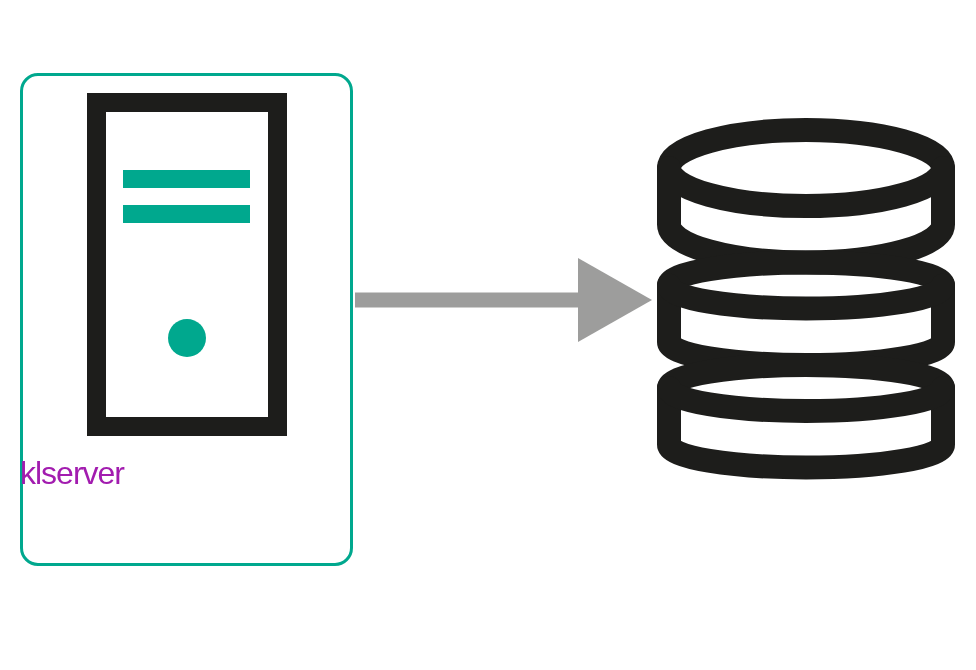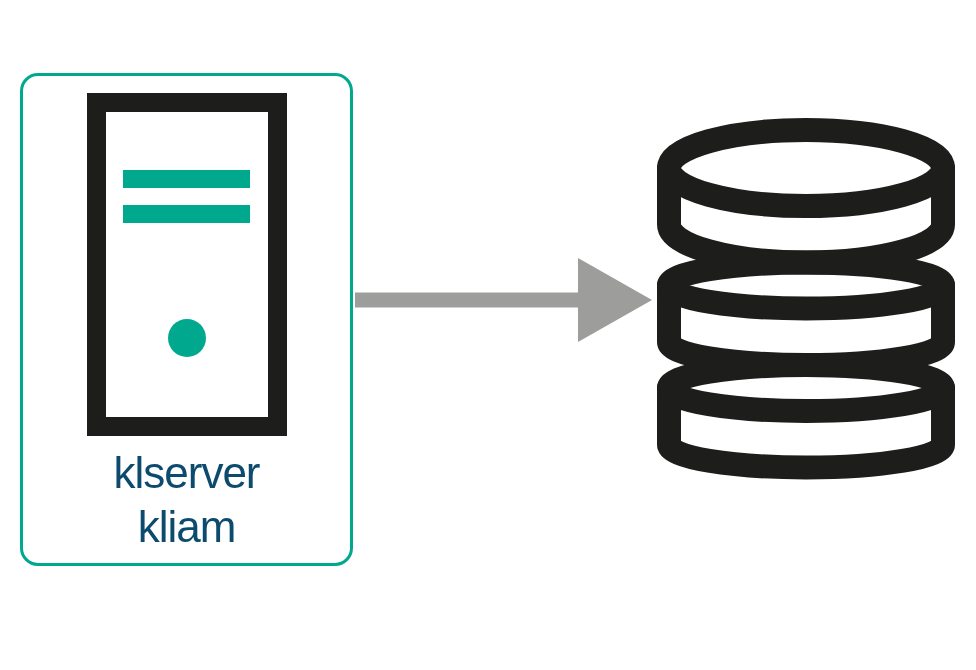--- a/index.html
+++ b/index.html
@@ -55,23 +55,23 @@
     height: 38px;
     border-radius: 50%;
     background: #00a88e;
   }
   
   .node-label {
     position: absolute;
     left: 20px;
     top: 446px;
     width: 333px;
-    text-align: center;
-    color: #0c4a6e;
-    font-size: 44px;
+    text-align: left;
+    color: #a21caf;
+    font-size: 32px;
     line-height: 54px;
     letter-spacing: -1px;
   }
   
   .arrow-svg {
     position: absolute;
     left: 353px;
     top: 255px;
     width: 300px;
     height: 90px;
@@ -100,21 +100,20 @@
 
   <div class="node-box"></div>
 
   <div class="server-outline"></div>
   <div class="server-bar bar1"></div>
   <div class="server-bar bar2"></div>
   <div class="server-dot"></div>
 
   <div class="node-label">
     <div>klserver</div>
-    <div>kliam</div>
   </div>
 
   <svg class="arrow-svg" viewBox="0 0 300 90" xmlns="http://www.w3.org/2000/svg" aria-hidden="true">
     <rect class="arrow-shape" x="2" y="37.5" width="226" height="15"></rect>
     <polygon class="arrow-shape" points="225,3 225,87 299,45"></polygon>
   </svg>
 
   <svg class="db-svg" viewBox="650 110 312 376" xmlns="http://www.w3.org/2000/svg" aria-hidden="true">
 
     <ellipse class="stroke" cx="806" cy="168" rx="137" ry="38"></ellipse>

